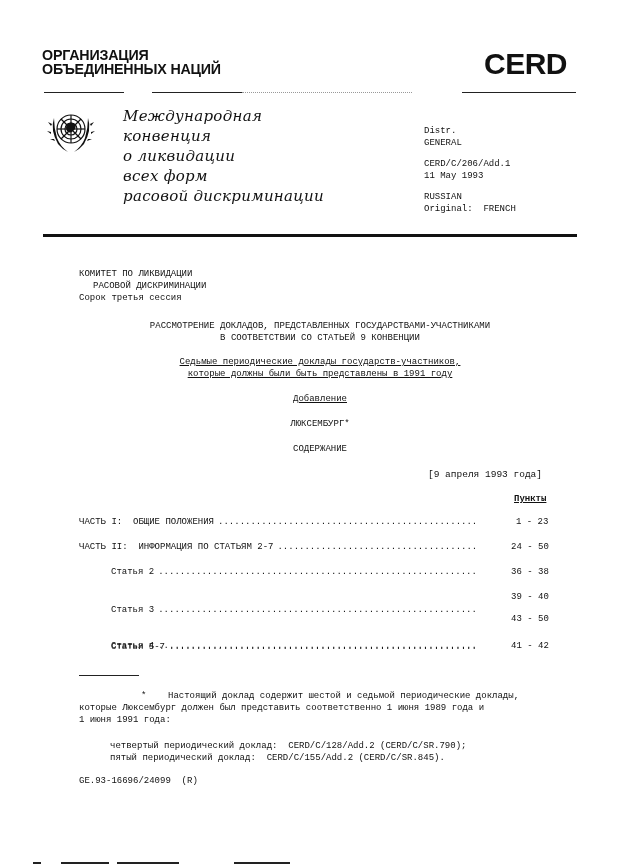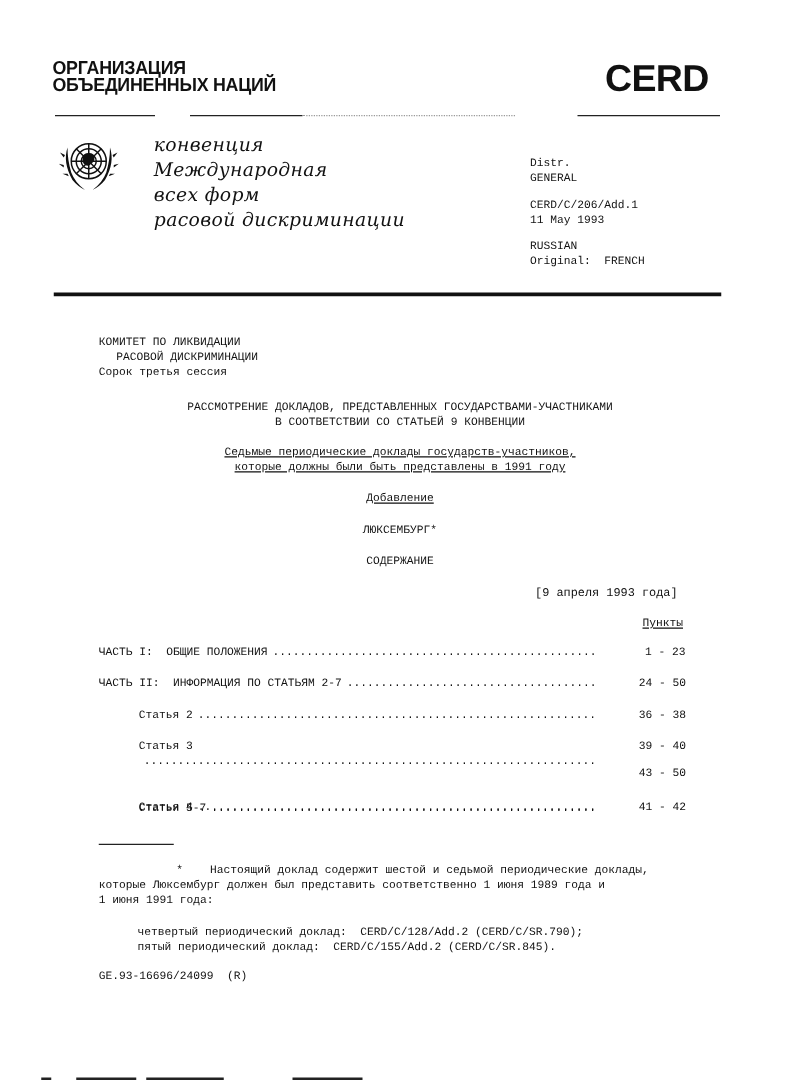--- a/index.html
+++ b/index.html
@@ -13,21 +13,21 @@
     .conv { left: 123px; top: 106px; font-family: "DejaVu Serif", serif; font-style: italic; font-size: 15px; line-height: 20px; letter-spacing: 0.3px; }
     .mono { font-family: "Liberation Mono", monospace; }
     .distr { left: 424px; top: 125px; font-size: 9px; line-height: 12px; }
     .distr .gap { height: 9px; }
     .thick { position: absolute; left: 43px; top: 234px; width: 534px; height: 3px; background: #111; }
     .committee { left: 79px; top: 268px; font-size: 9px; line-height: 12px; }
     .committee .ind { padding-left: 14px; }
     .center { position: absolute; left: 0; width: 640px; text-align: center; font-size: 9px; line-height: 12px; }
     .u { text-decoration: underline; }
     .date { left: 428px; top: 469px; font-size: 9.5px; }
-    .punkty { left: 514px; top: 494px; font-size: 9px; text-decoration: underline; font-weight: normal; }
+    .punkty { left: 514px; top: 494px; font-size: 9px; text-decoration: underline; font-weight: bold; }
     .toc-row { position: absolute; font-size: 9px; line-height: 12px; display: flex; }
     .toc-row .label { white-space: pre; }
     .toc-row .leader { flex: 1; overflow: hidden; white-space: nowrap; padding-left: 4px; }
     .fn-rule { position: absolute; left: 79px; top: 675px; width: 60px; height: 1px; background: #222; }
     .footnote { left: 79px; top: 690px; width: 480px; font-size: 9px; line-height: 12px; }
     .footnote .first { text-indent: 62px; }
     .refs { left: 110px; top: 740px; font-size: 9px; line-height: 12px; }
     .job { left: 79px; top: 776px; font-size: 9px; }
     .bottom-marks span { position: absolute; top: 862px; height: 2px; background: #222; }
   </style>
@@ -60,22 +60,23 @@
     <g fill="#111">
       <path d="M8 12 q-4 12 4 26 q4 5 10 8 q-8 -6 -11 -14 q-3 -10 -3 -20z"></path>
       <path d="M42 12 q4 12 -4 26 q-4 5 -10 8 q8 -6 11 -14 q3 -10 3 -20z"></path>
       <path d="M6 18 l-4 -2 l3 4z M5 26 l-4 -1 l4 3z M8 33 l-4 0 l5 2z"></path>
       <path d="M44 18 l4 -2 l-3 4z M45 26 l4 -1 l-4 3z M42 33 l4 0 l-5 2z"></path>
     </g>
   </svg>
 </div>
 
 <div class="abs conv">
+  <div>Международная</div>
   <div>конвенция</div>
-  <div>Международная</div>
+  <div>о ликвидации</div>
   <div>всех форм</div>
   <div>расовой дискриминации</div>
 </div>
 
 <div class="abs distr mono">
   <div>Distr.</div>
   <div>GENERAL</div>
   <div class="gap"></div>
   <div>CERD/C/206/Add.1</div>
   <div>11 May 1993</div>
@@ -128,21 +129,21 @@
   </div>
 
 <div class="toc-row mono" style="left:111px; top:566px; width:366px;">
   <span class="label">Статья 2</span>
   <span class="leader">................................................................................</span>
 </div>
 <div class="toc-row mono" style="left:511px; top:566px;">
     <span style="white-space:pre;">36 - 38</span>
   </div>
 
-<div class="toc-row mono" style="left:111px; top:591px; width:366px;flex-direction:column;">
+<div class="toc-row mono" style="left:111px; top:604px; width:366px;">
   <span class="label">Статья 3</span>
   <span class="leader">................................................................................</span>
 </div>
 <div class="toc-row mono" style="left:511px; top:591px;">
     <span style="white-space:pre;">39 - 40</span>
   </div>
 
 <div class="toc-row mono" style="left:111px; top:616px; width:366px;margin-top:24px;">
   <span class="label">Статья 4</span>
   <span class="leader">................................................................................</span>

